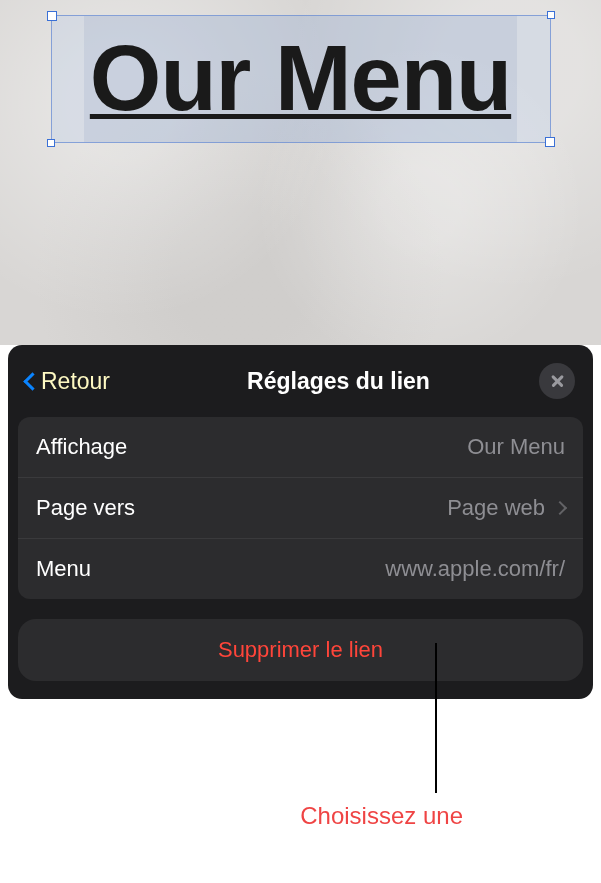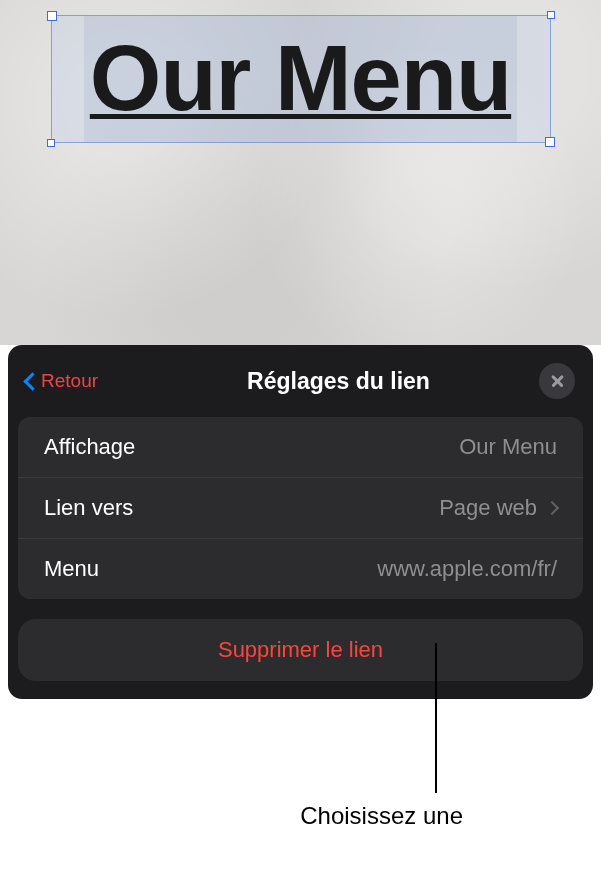--- a/index.html
+++ b/index.html
@@ -81,22 +81,22 @@
     .panel-header {
       display: flex;
       align-items: center;
       justify-content: space-between;
       padding: 4px 8px 18px 8px;
       position: relative;
     }
     .back-button {
       display: flex;
       align-items: center;
-      color: #ef4444;
-      font-size: 19px;
+      color: #fef9c3;
+      font-size: 23px;
       gap: 2px;
       cursor: pointer;
     }
     .chevron-left {
       display: inline-block;
       width: 13px;
       height: 13px;
       border-left: 3px solid #0a84ff;
       border-bottom: 3px solid #0a84ff;
       transform: rotate(45deg);
@@ -140,21 +140,21 @@
     .close-x::after { transform: translateY(-50%) rotate(-45deg); }
     .settings-group {
       background: #2c2c2e;
       border-radius: 12px;
       overflow: hidden;
     }
     .settings-row {
       display: flex;
       align-items: center;
       justify-content: space-between;
-      padding: 17px 26px;
+      padding: 17px 18px;
       font-size: 22px;
       cursor: pointer;
     }
     .settings-row + .settings-row {
       border-top: 1px solid #3a3a3c;
     }
     .row-label {
       color: #fff;
     }
     .row-value {
@@ -190,21 +190,21 @@
       height: 150px;
     }
     .callout-text {
       position: absolute;
       top: 800px;
       left: 0;
       right: 0;
       text-align: right;
       padding-right: 138px;
       font-size: 24px;
-      color: #000000;
+      color: #ef4444;
       line-height: 1.35;
     }
   </style>
 </head>
 <body>
 
 <div class="canvas-area">
   <div class="text-selection-box">
     <span class="handle-tr"></span>
     <span class="handle-bl"></span>
@@ -223,21 +223,21 @@
       <span class="close-x"></span>
     </div>
   </div>
 
   <div class="settings-group">
     <div class="settings-row">
       <span class="row-label">Affichage</span>
       <span class="row-value">Our Menu</span>
     </div>
     <div class="settings-row">
-      <span class="row-label">Lien vers</span>
+      <span class="row-label">Page vers</span>
       <span class="row-value">
         <span>Page web</span>
         <span class="chevron-right"></span>
       </span>
     </div>
     <div class="settings-row">
       <span class="row-label">Menu</span>
       <span class="row-value">www.apple.com/fr/</span>
     </div>
   </div>

